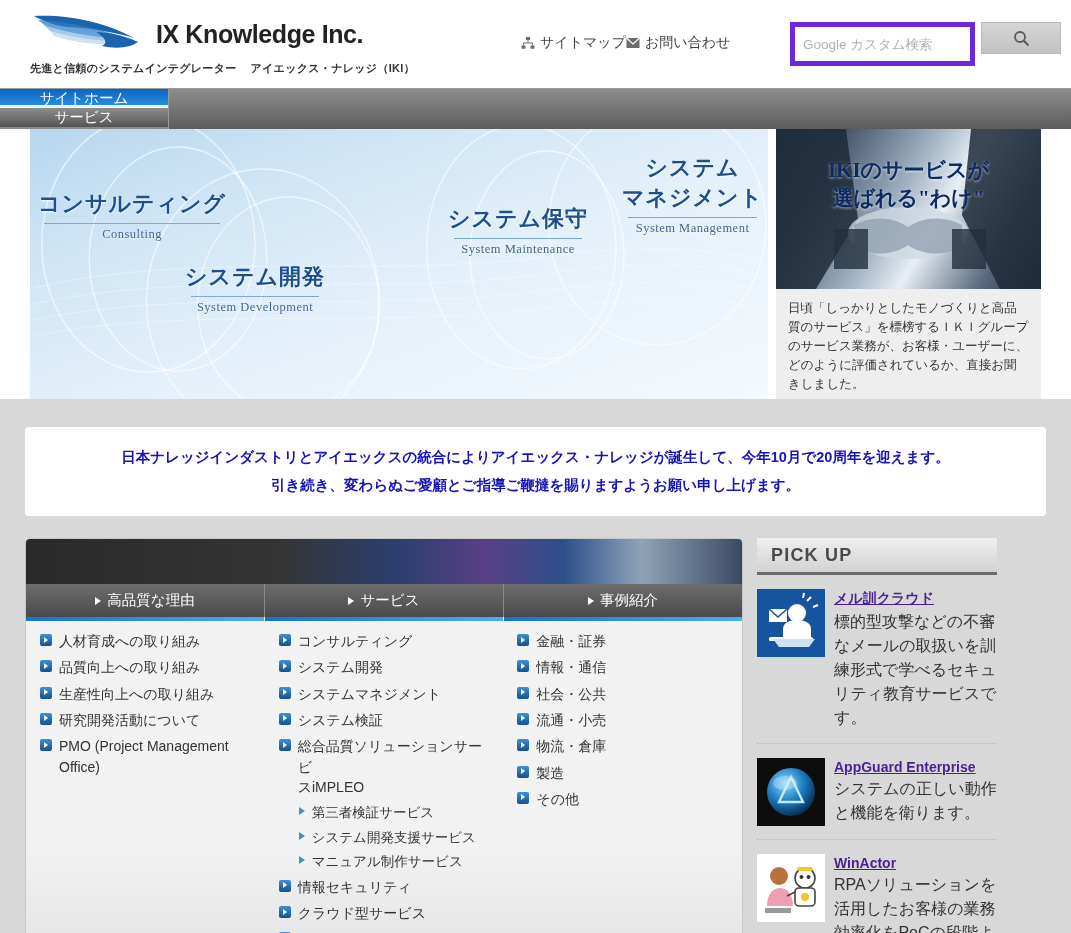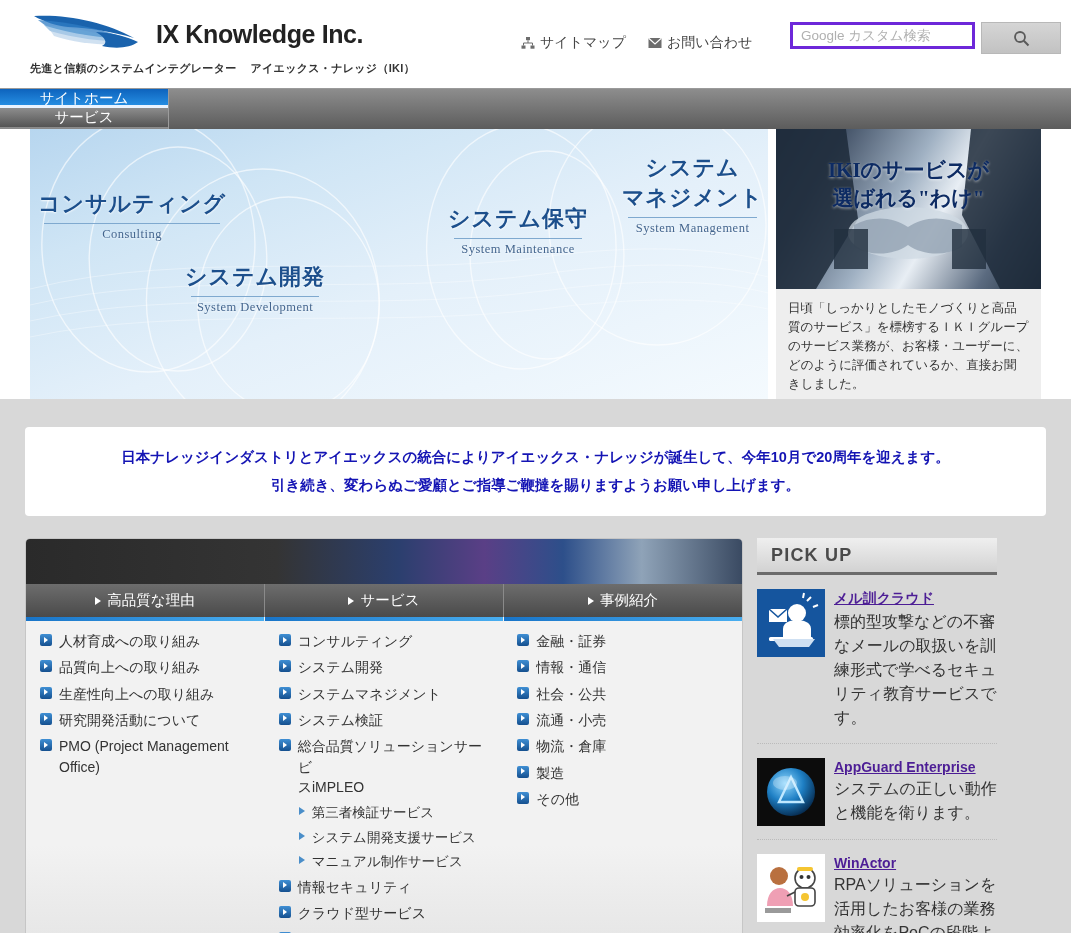--- a/index.html
+++ b/index.html
@@ -15,27 +15,27 @@
   .header{position:relative;height:88px;background:#ffffff;}
   .logo-wrap{position:absolute;left:28px;top:8px;display:flex;align-items:flex-start;}
   .logo-mark{width:122px;height:46px;display:block;}
   .logo-text{font-size:25px;font-weight:700;color:#222;letter-spacing:-.4px;
     margin-left:6px;margin-top:12px;font-family:"Liberation Sans",sans-serif;white-space:nowrap;}
   .tagline{position:absolute;left:30px;top:61px;font-size:11px;color:#333;
     letter-spacing:.3px;white-space:nowrap;font-weight:700;}
   .tagline .t2{margin-left:14px;}
 
   .util{position:absolute;right:0;top:0;height:88px;width:560px;}
-  .util-links{position:absolute;left:10px;top:34px;display:flex;align-items:center;gap:22px;}
+  .util-links{position:absolute;left:10px;top:34px;display:flex;align-items:center;}
   .util-link{display:flex;align-items:center;gap:5px;font-size:14px;color:#444;
     text-decoration:none;cursor:pointer;white-space:nowrap;}
   .sitemap-ico,.mail-ico{width:14px;height:12px;flex:0 0 auto;}
 
   .searchbox{position:absolute;right:10px;top:22px;display:flex;align-items:stretch;}
-  .search-input{width:185px;height:27px;border:3px solid #6d28d9;background:#fff;
+  .search-input{width:185px;height:44px;border:5px solid #6d28d9;background:#fff;
     font-size:13.5px;color:#333;padding:0 8px;box-sizing:border-box;outline:none;
     font-family:"Liberation Sans",sans-serif;}
   .search-input::placeholder{color:#b0b0b0;}
   .search-btn{width:78px;height:30px;margin-left:6px;border:1px solid #b8b8b8;
     background:linear-gradient(#d5d5d5,#c2c2c2);cursor:pointer;display:flex;
     align-items:center;justify-content:center;}
 
   
   .nav{height:40px;background:linear-gradient(#8d8d8d,#5c5c5c);display:flex;
     border-top:1px solid #9a9a9a;position:relative;flex-direction:column;}

